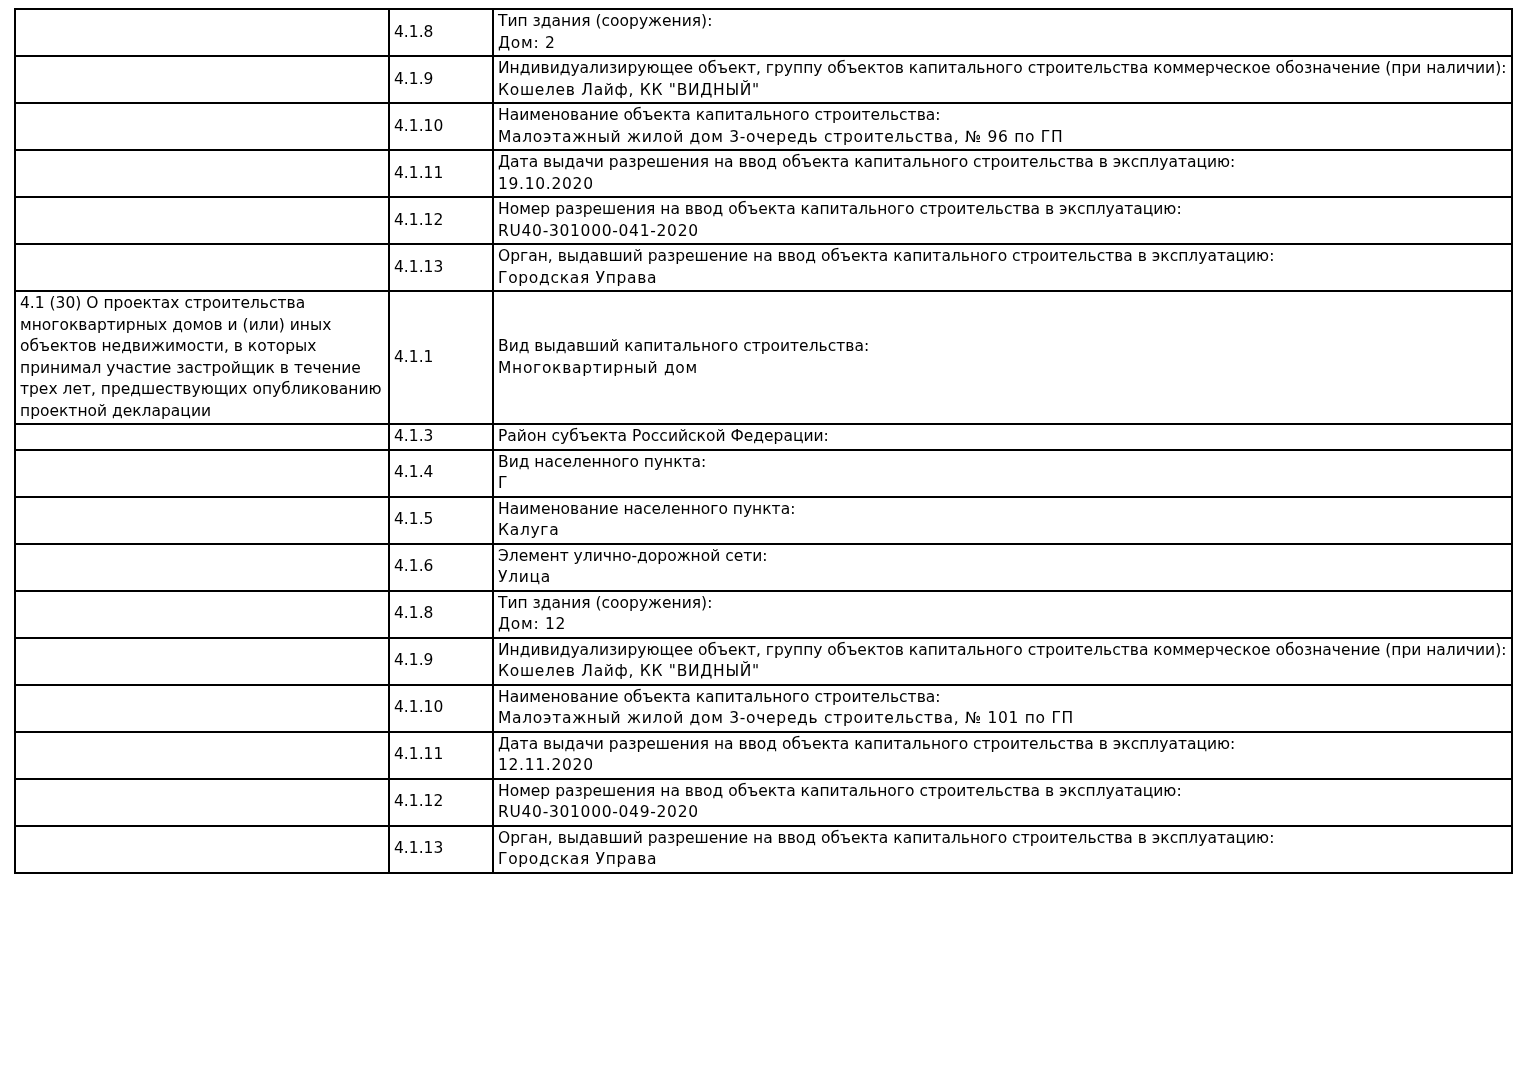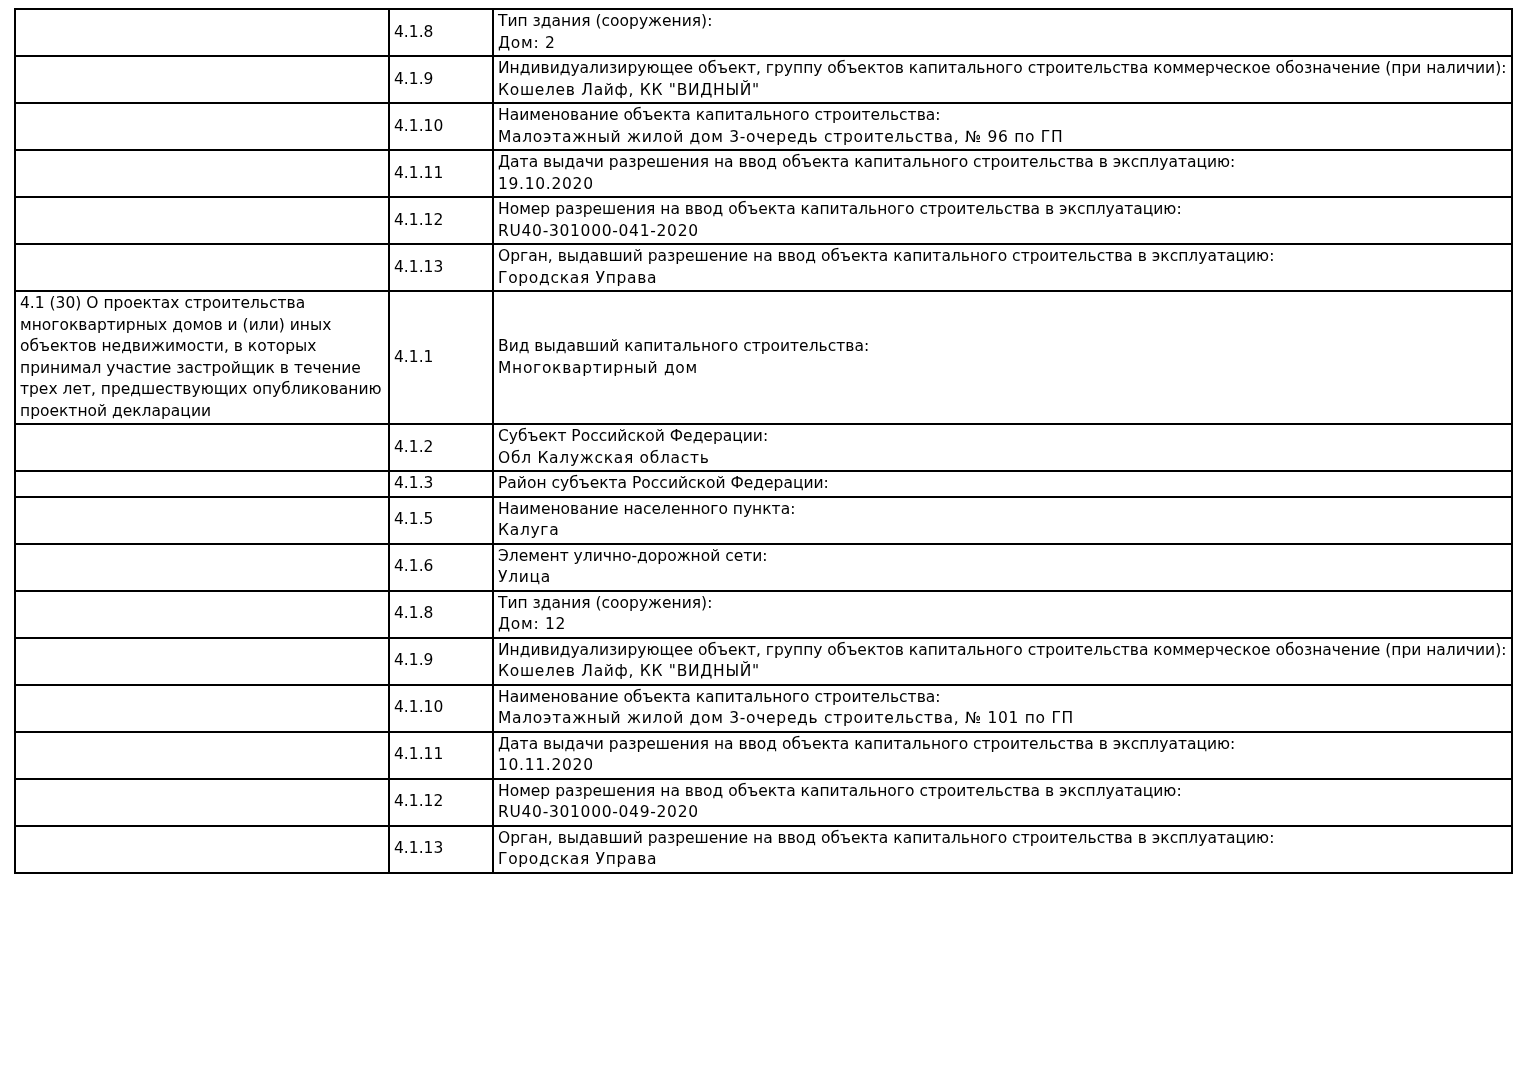--- a/index.html
+++ b/index.html
@@ -137,46 +137,46 @@
     </td>
     <td class="c-num">
       <span>4.1.1</span>
     </td>
     <td class="c-content">
       <div class="field-label">Вид выдавший капитального строительства:</div>
       <div class="field-value">Многоквартирный дом</div>
     </td>
   </tr>
 
-  <tr>
-    <td class="c-section">
-      <span></span>
-    </td>
-    <td class="c-num">
-      <span>4.1.2</span>
-    </td>
-    <td class="c-content">
-      <div class="field-label">Субъект Российской Федерации:</div>
-      <div class="field-value">Обл Калужская область</div>
-    </td>
-  </tr>
 
   <tr>
     <td class="c-section">
       <span></span>
     </td>
     <td class="c-num">
       <span>4.1.3</span>
     </td>
     <td class="c-content">
       <div class="field-label">Район субъекта Российской Федерации:</div>
 
     </td>
   </tr>
 
+  <tr>
+    <td class="c-section">
+      <span></span>
+    </td>
+    <td class="c-num">
+      <span>4.1.4</span>
+    </td>
+    <td class="c-content">
+      <div class="field-label">Вид населенного пункта:</div>
+      <div class="field-value">Г</div>
+    </td>
+  </tr>
 
   <tr>
     <td class="c-section">
       <span></span>
     </td>
     <td class="c-num">
       <span>4.1.5</span>
     </td>
     <td class="c-content">
       <div class="field-label">Наименование населенного пункта:</div>
@@ -239,21 +239,21 @@
 
   <tr>
     <td class="c-section">
       <span></span>
     </td>
     <td class="c-num">
       <span>4.1.11</span>
     </td>
     <td class="c-content">
       <div class="field-label">Дата выдачи разрешения на ввод объекта капитального строительства в эксплуатацию:</div>
-      <div class="field-value">10.11.2020</div>
+      <div class="field-value">12.11.2020</div>
     </td>
   </tr>
 
   <tr>
     <td class="c-section">
       <span></span>
     </td>
     <td class="c-num">
       <span>4.1.12</span>
     </td>

